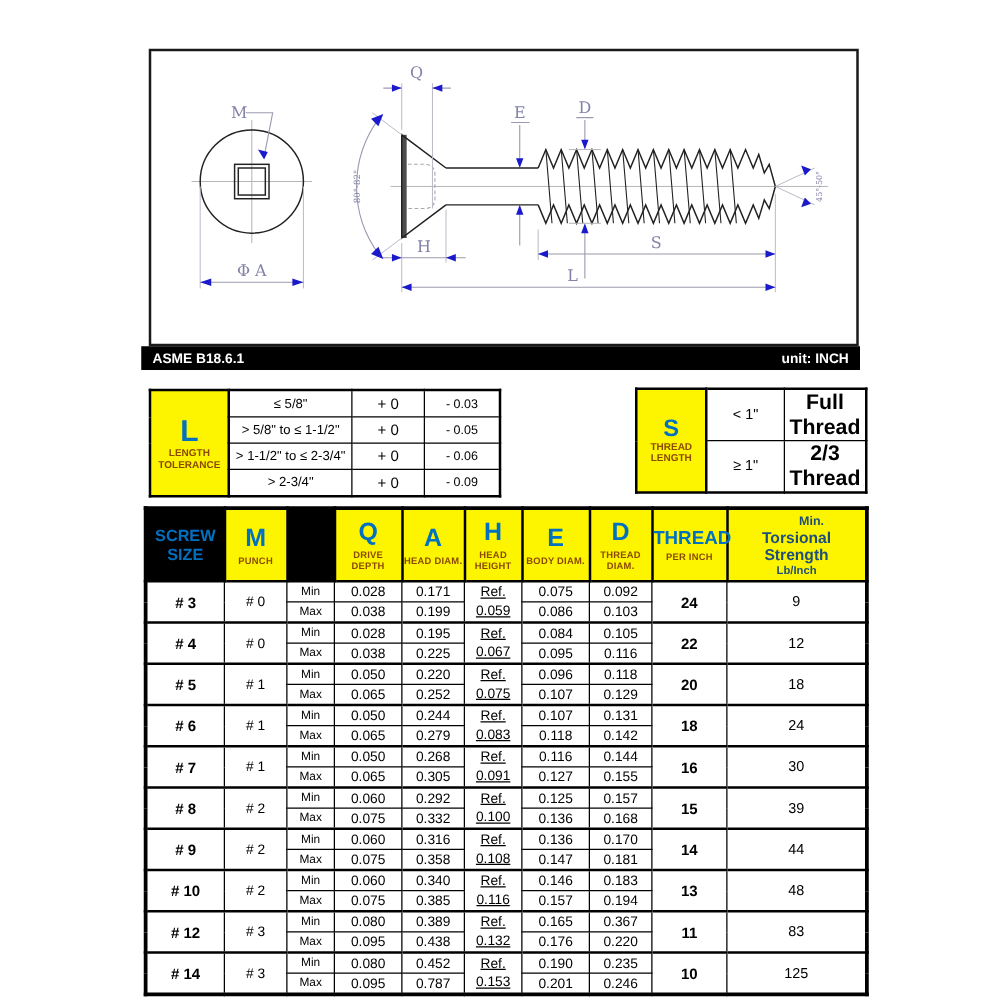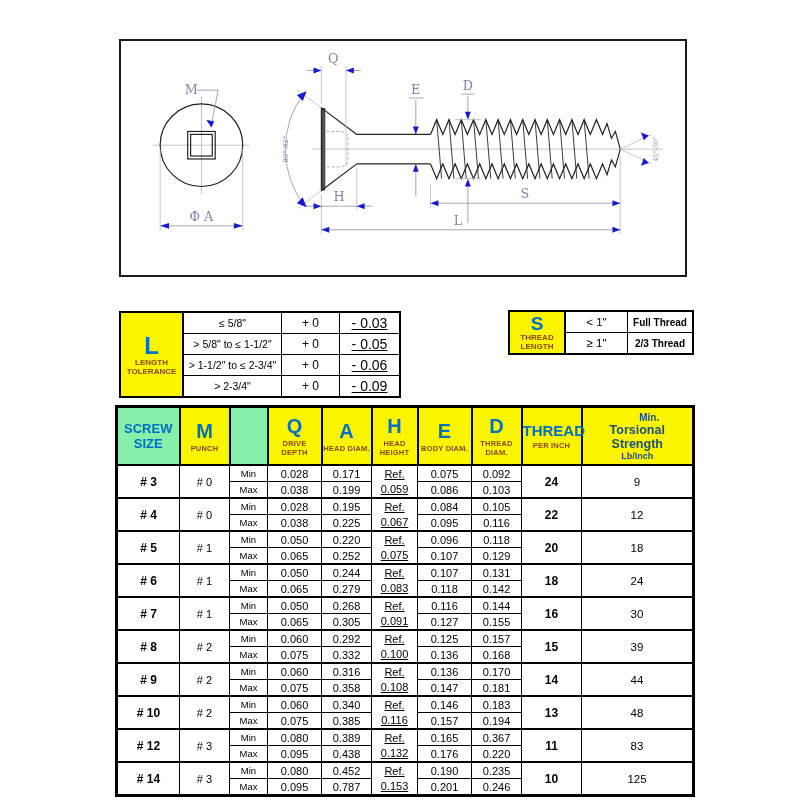--- a/index.html
+++ b/index.html
@@ -12,37 +12,37 @@
   
   .asme-bar{position:absolute;left:113px;top:277px;width:575px;height:19px;background:#000;color:#fff;display:flex;justify-content:space-between;align-items:center;padding:0 9px;box-sizing:border-box;font-size:11px;font-weight:bold;}
 
   
   table{border-collapse:collapse;table-layout:fixed;}
   .tol{position:absolute;left:119px;top:311px;width:276px;border:2px solid #000;}
   .tol td{border:1px solid #000;height:20px;text-align:center;vertical-align:middle;padding:0;}
   .tol .tol-sym{border:2px solid #000;background:#FDF500;width:61px;}
   .tol .c-range{width:97px;font-size:10.5px;}
   .tol .c-plus{width:57px;font-size:12px;}
-  .tol .c-minus{width:59px;font-size:14px;text-decoration:underline;}
+  .tol .c-minus{width:59px;font-size:10px;}
 
   .stol{position:absolute;left:508px;top:310px;width:179px;border:2px solid #000;}
   .stol td{border:1px solid #000;height:20px;text-align:center;vertical-align:middle;padding:0;}
   .stol .tol-sym{border:2px solid #000;background:#FDF500;width:54px;}
   .stol .c-range{width:61px;font-size:11.5px;}
-  .stol .c-value{width:64px;font-size:10px;font-weight:bold;}
+  .stol .c-value{width:64px;font-size:17px;font-weight:bold;}
 
   .sym-big{font-size:24px;font-weight:bold;color:#0070C0;line-height:24px;}
   .sym-big.small{font-size:19px;line-height:19px;}
   .sym-sub{font-size:8px;font-weight:bold;color:#8a4a00;line-height:9px;}
 
   
   .spec{position:absolute;left:115px;top:405px;width:577px;border:3px solid #000;}
   .spec th,.spec td{padding:0;text-align:center;vertical-align:middle;}
   .spec th{border:2px solid #000;height:56px;background:#FDF500;}
-  .spec th.white{background:#86efac;}
+  .spec th.white{background:#000000;}
   .spec td{border:1.5px solid #000;height:15px;font-size:11px;}
   .spec tr.rmin>td{border-top:2px solid #000;}
   .spec tr.rmax>td{border-top:1px solid #555;}
   .spec .c-size{font-weight:bold;font-size:12px;}
   .spec .c-punch{font-size:11px;}
   .spec .c-mm{font-size:9.5px;}
   .spec .c-tpi{font-weight:bold;font-size:12px;}
   .spec .c-tq{font-size:11.5px;}
   .spec .c-h{vertical-align:middle;}
   .spec .c-h div{height:15px;line-height:15px;text-decoration:underline;}
@@ -158,20 +158,24 @@
 
         <line class="ext" x1="505" y1="110" x2="537" y2="95"></line>
         <line class="ext" x1="505" y1="110" x2="537" y2="125"></line>
         <polygon class="arr" points="534,96 526,93 529,101"></polygon>
         <polygon class="arr" points="534,124 526,127 529,119"></polygon>
         <text class="lbl-s" style="font-size:6.5px" text-anchor="middle" transform="rotate(-90 543 110)" x="543" y="110">45°-50°</text>
       </g>
     </svg>
   </div>
 
+  <div class="asme-bar">
+    <span>ASME B18.6.1</span>
+    <span>unit: INCH</span>
+  </div>
 
   <table class="tol">
     <tbody>
         <tr>
       <td class="tol-sym" rowspan="4">
         <div class="sym-big">L</div>
         <div class="sym-sub">LENGTH</div>
         <div class="sym-sub">TOLERANCE</div>
       </td>
       <td class="c-range">≤ 5/8"</td>

